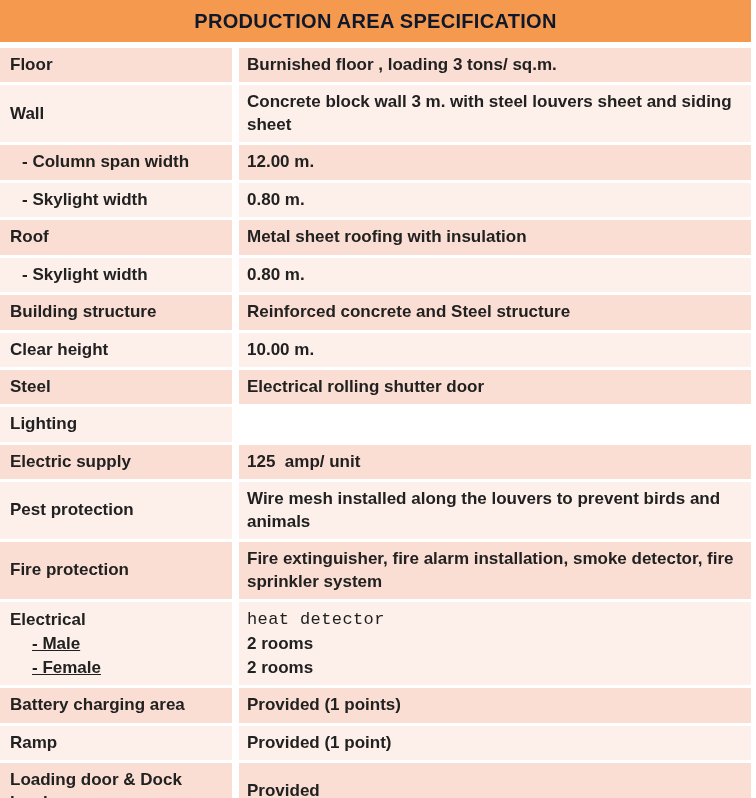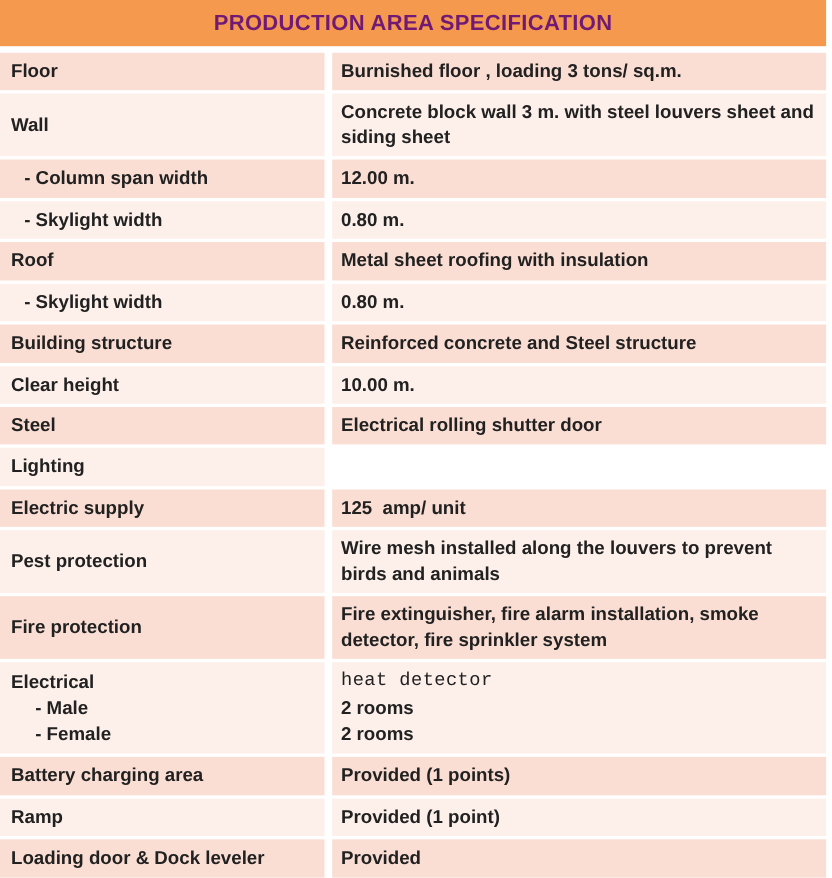--- a/index.html
+++ b/index.html
@@ -27,51 +27,51 @@
     height: 42px;
     display: flex;
     align-items: center;
     justify-content: center;
     margin-bottom: 6px;
   }
   .title {
     font-size: 20px;
     font-weight: 700;
     letter-spacing: 0.3px;
-    color: #701a75;
+    color: #0f172a;
   }
   .row {
     display: flex;
     margin-top: 3px;
     min-height: 33px;
     font-size: 17px;
     font-weight: 600;
     line-height: 1.32;
   }
   .row:first-of-type { margin-top: 0; }
   .cell {
     display: flex;
     flex-direction: column;
     justify-content: center;
   }
   .label {
-    width: 295px;
+    width: 232px;
     flex: none;
     padding: 6px 6px 6px 10px;
   }
   .value {
     flex: 1;
     margin-left: 7px;
     padding: 6px 10px 6px 8px;
     white-space: pre-wrap;
   }
   .row.medium .cell { background: var(--row-medium); }
   .row.pale .cell { background: var(--row-pale); }
   .label.indent { padding-left: 22px; }
-  .sub-label { padding-left: 22px; }
+  .sub-label { padding-left: 22px; text-decoration: underline; }
   .row.multi { min-height: 74px; }
   .row.multi .cell { justify-content: flex-start; line-height: 1.4; }
   .alt-font {
     font-family: Liberation Mono, monospace;
     font-weight: 400;
     letter-spacing: 0.4px;
   }
 </style>
 </head>
 <body>

